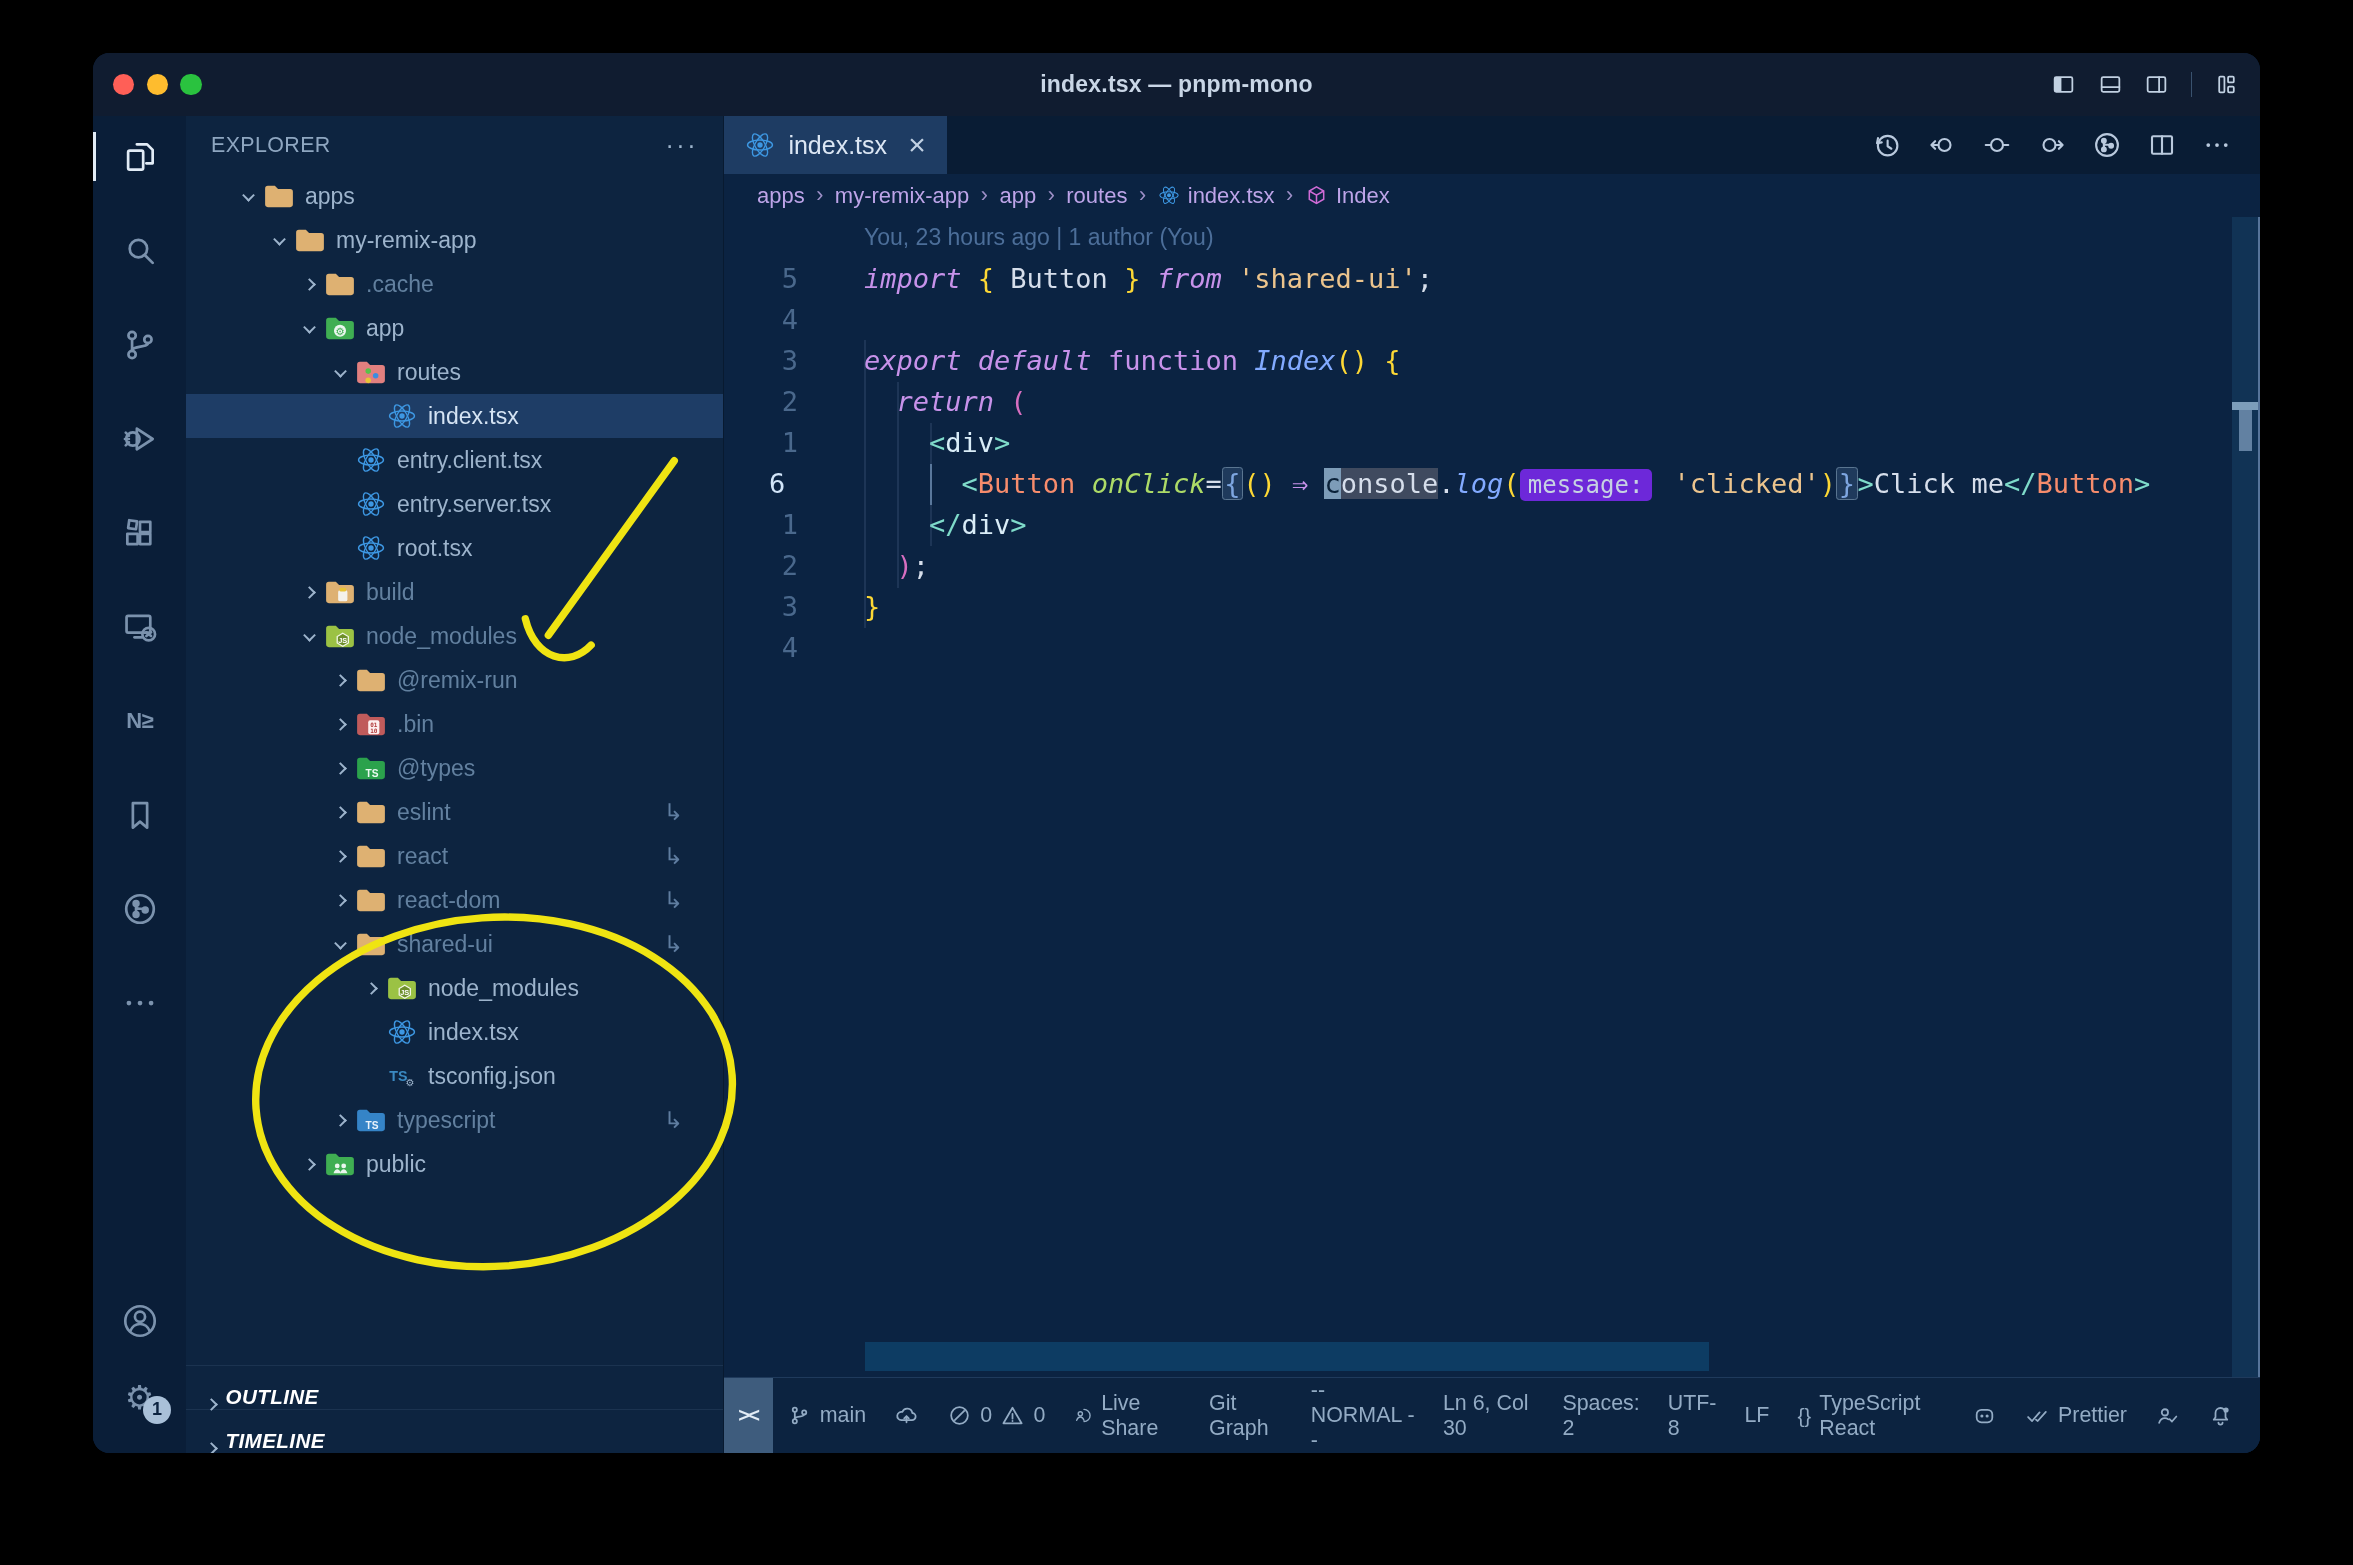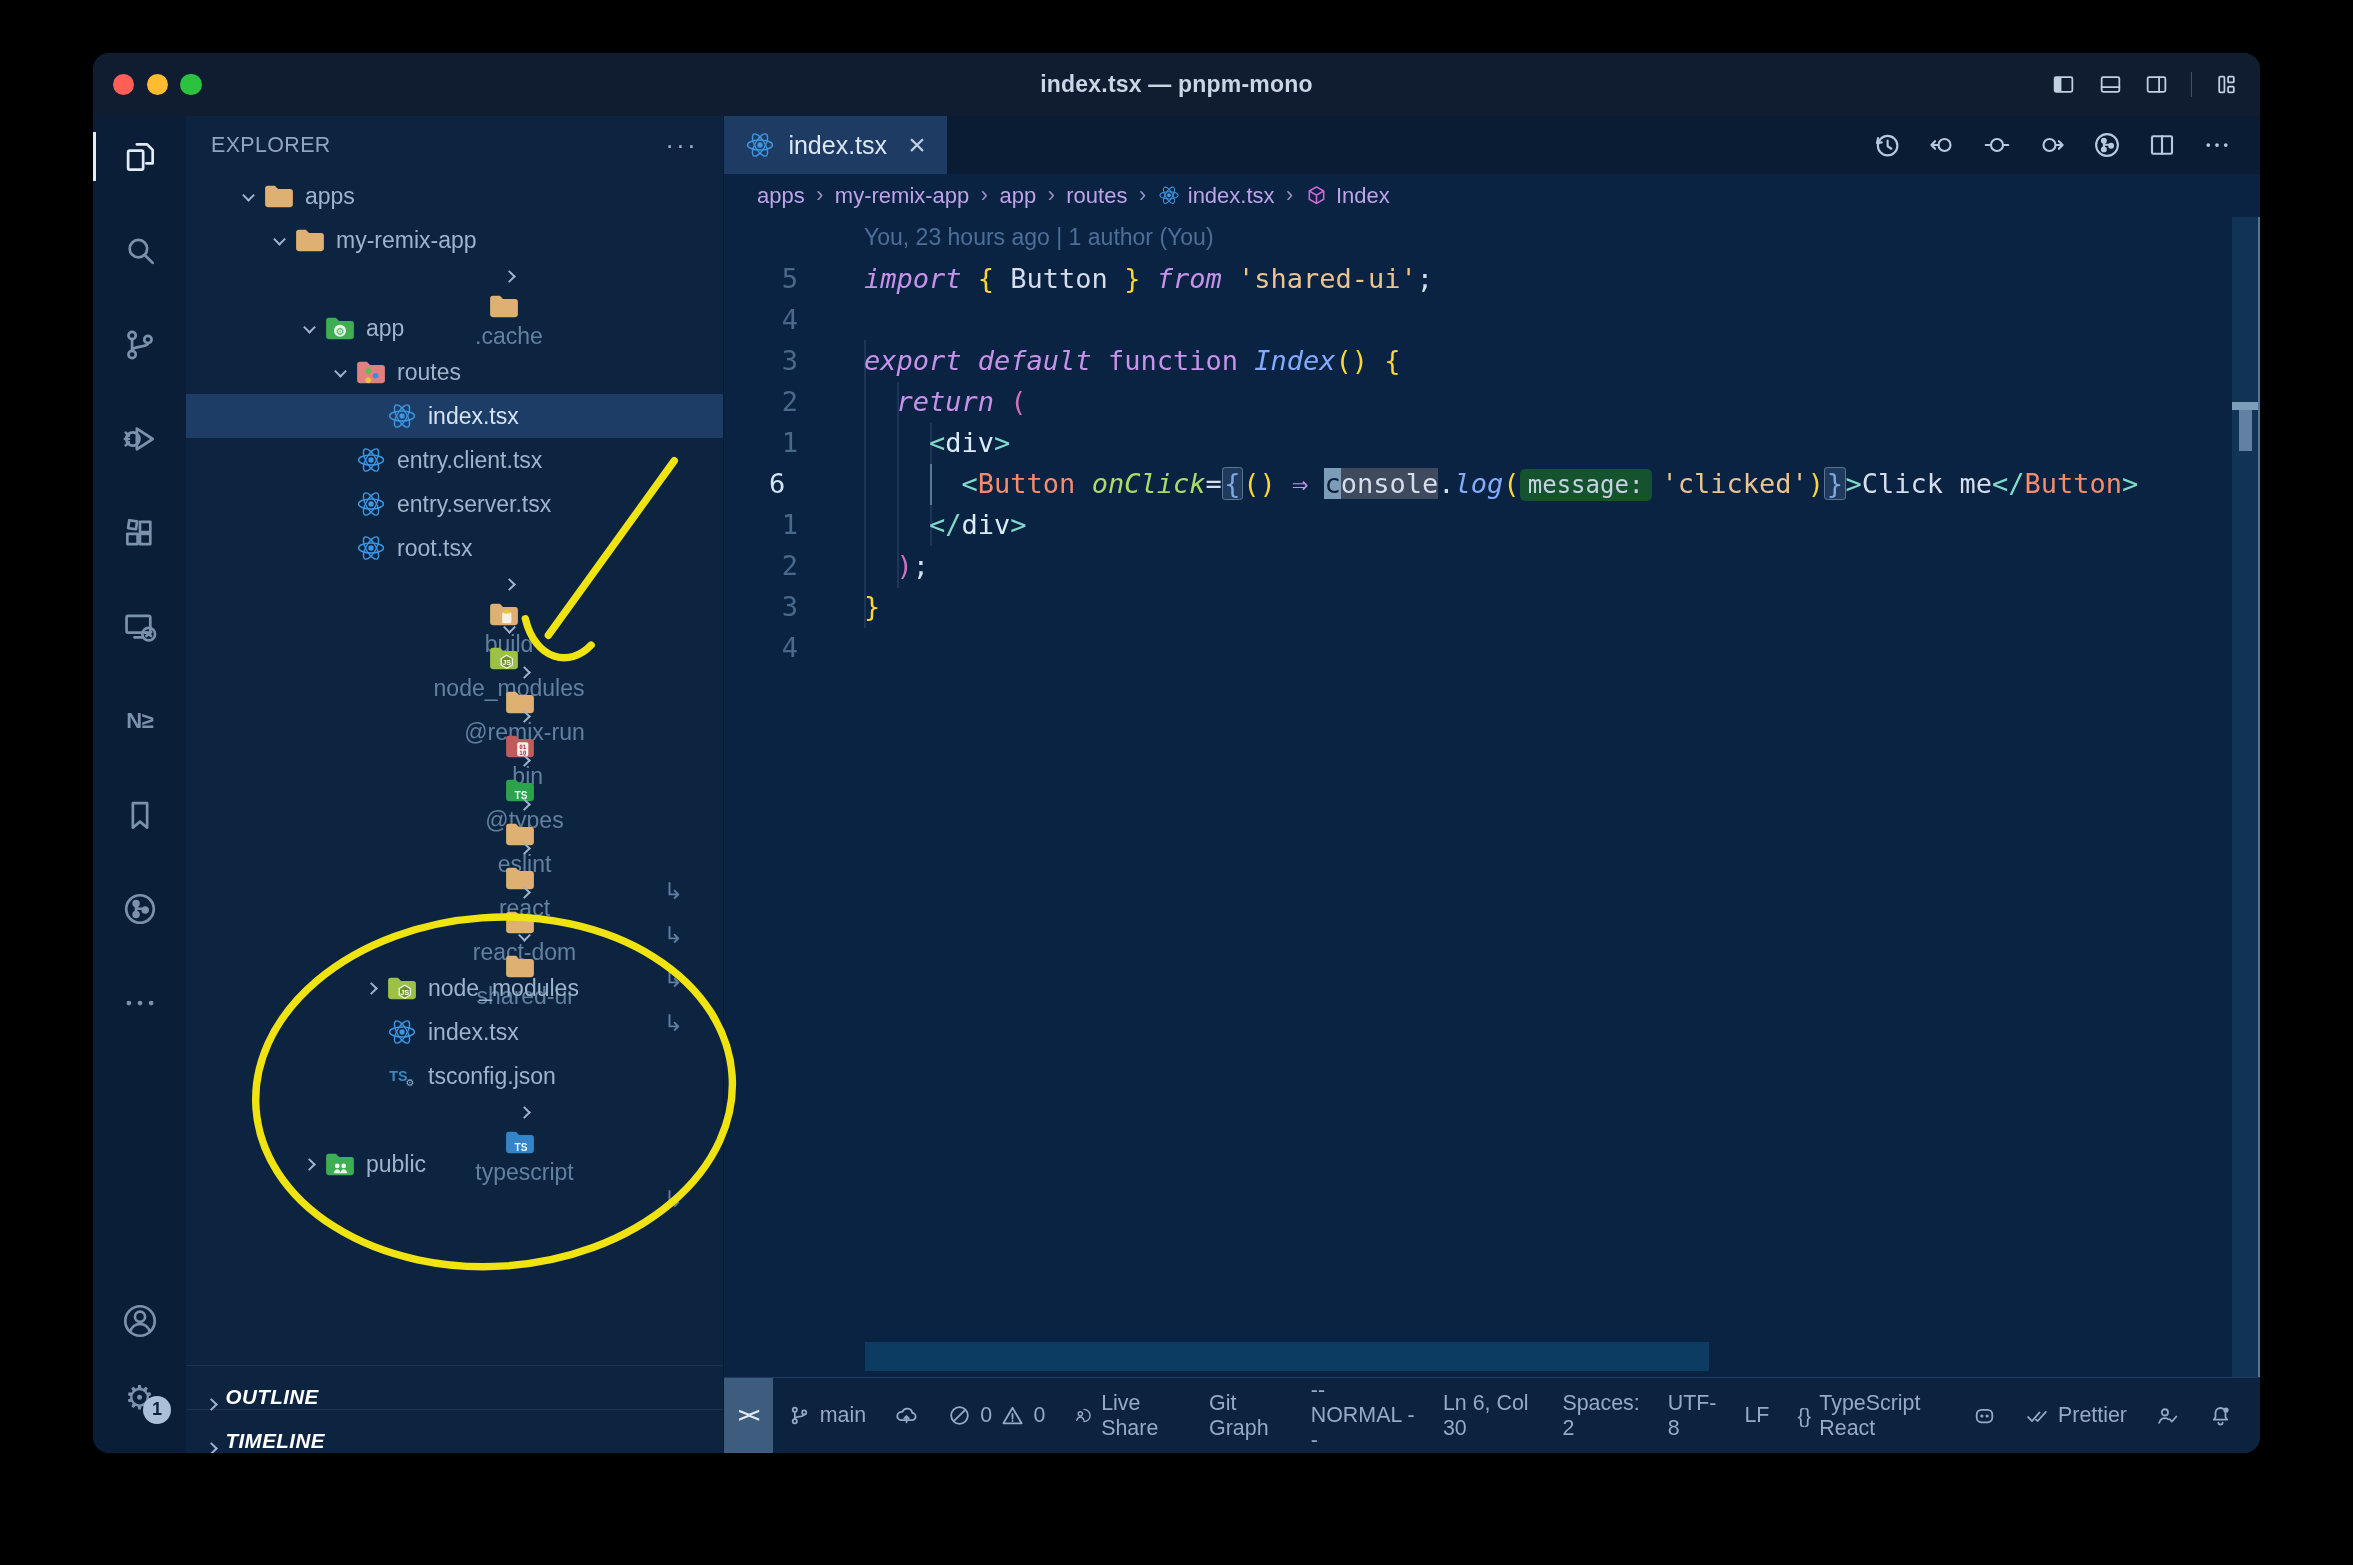--- a/index.html
+++ b/index.html
@@ -41,21 +41,21 @@
 
   
   .sidebar { flex:0 0 538px; background:#0d2440; display:flex; flex-direction:column; border-right:1.6px solid #081a30; }
   .sb-header { flex:0 0 58px; display:flex; align-items:center; padding:0 25px;
                color:#8ea6c0; font-size:21.4px; letter-spacing:0.4px; }
   .sb-header .dots { margin-left:auto; color:#9db4cc; font-size:25px; letter-spacing:2.5px; }
   .project-row { flex:0 0 43px; display:flex; align-items:center; padding-left:20px;
                  color:#cfdded; font-size:21.4px; font-weight:bold; letter-spacing:0.4px; }
   .tree { flex:0 0 auto; }
   .trow { height:44px; display:flex; align-items:center; font-size:23px; color:#9db4cc; position:relative; }
-  .trow.dim { color:#62809f;flex-direction:column; }
+  .trow.dim { color:#62809f; }
   .trow.selected { background:#1e3d66; color:#d5e4f4; }
   .chev { width:28px; flex:0 0 28px; display:flex; align-items:center; justify-content:center; }
   .chev i { width:9px; height:9px; border-right:2.1px solid #9db4cc; border-bottom:2.1px solid #9db4cc; display:block; }
   .chev.down i { transform:rotate(45deg) translate(-0.8px,-0.8px); }
   .chev.right i { transform:rotate(-45deg); }
   .ticon { width:33px; flex:0 0 33px; display:flex; align-items:center; justify-content:center; margin-right:10px; }
   .symlink { margin-left:auto; margin-right:40px; color:#5f7da0; font-size:23px; }
   .sb-sections { margin-top:auto; }
   .sec-row { height:44px; border-top:1.6px solid #1b3350; display:flex; align-items:flex-end;
              color:#ffffff; font-size:20.6px; font-weight:bold; letter-spacing:0.4px; padding-left:11.5px;font-style:italic; }
@@ -88,21 +88,21 @@
   .tk-ab { color:#7fdbca; }
   .tk-tag { color:#d9ecf7; }
   .tk-cmp { color:#f78c6c; }
   .tk-attr { color:#addb67; font-style:italic; }
   .tk-fn { color:#82aaff; font-style:italic; }
   .tk-pl { color:#d6deeb; }
   .tk-arrow { color:#c792ea; }
   .tk-cursor { background:#7d9cb8; color:#0a2138; }
   .tk-whl { background:#3f4a5f; }
   .tk-brk { color:#7ea6e0; border:1.6px solid #5a7590; background:#1f3a5c; border-radius:3.3px; padding:0 1.6px; }
-  .tk-inlay { background:#14532d; color:#c6d2e2; border-radius:5px; padding:1.6px 8.2px; margin-right:10px; font-size:24px; }
+  .tk-inlay { background:#6d28d9; color:#c6d2e2; border-radius:5px; padding:1.6px 8.2px; margin-right:22px; font-size:24px; }
 
   .iguide { position:absolute; width:1.6px; background:rgba(110,140,180,.18); }
   .iguide.hot { background:rgba(140,175,215,.55); }
 
   .vscroll { position:absolute; right:0; top:0; bottom:0; width:28px; background:#113355; border-right:2.5px solid #56749a; }
   .vs-mark-h { position:absolute; left:0; right:0; top:185px; height:8.2px; background:#8fb0cd; opacity:.85; }
   .vs-mark-v { position:absolute; left:6.6px; width:13px; top:193px; height:41px; background:#7d9cbc; opacity:.75; }
   .hscroll { position:absolute; left:141px; width:844px; bottom:5.8px; height:29px; background:#0d3c63; }
 
   

